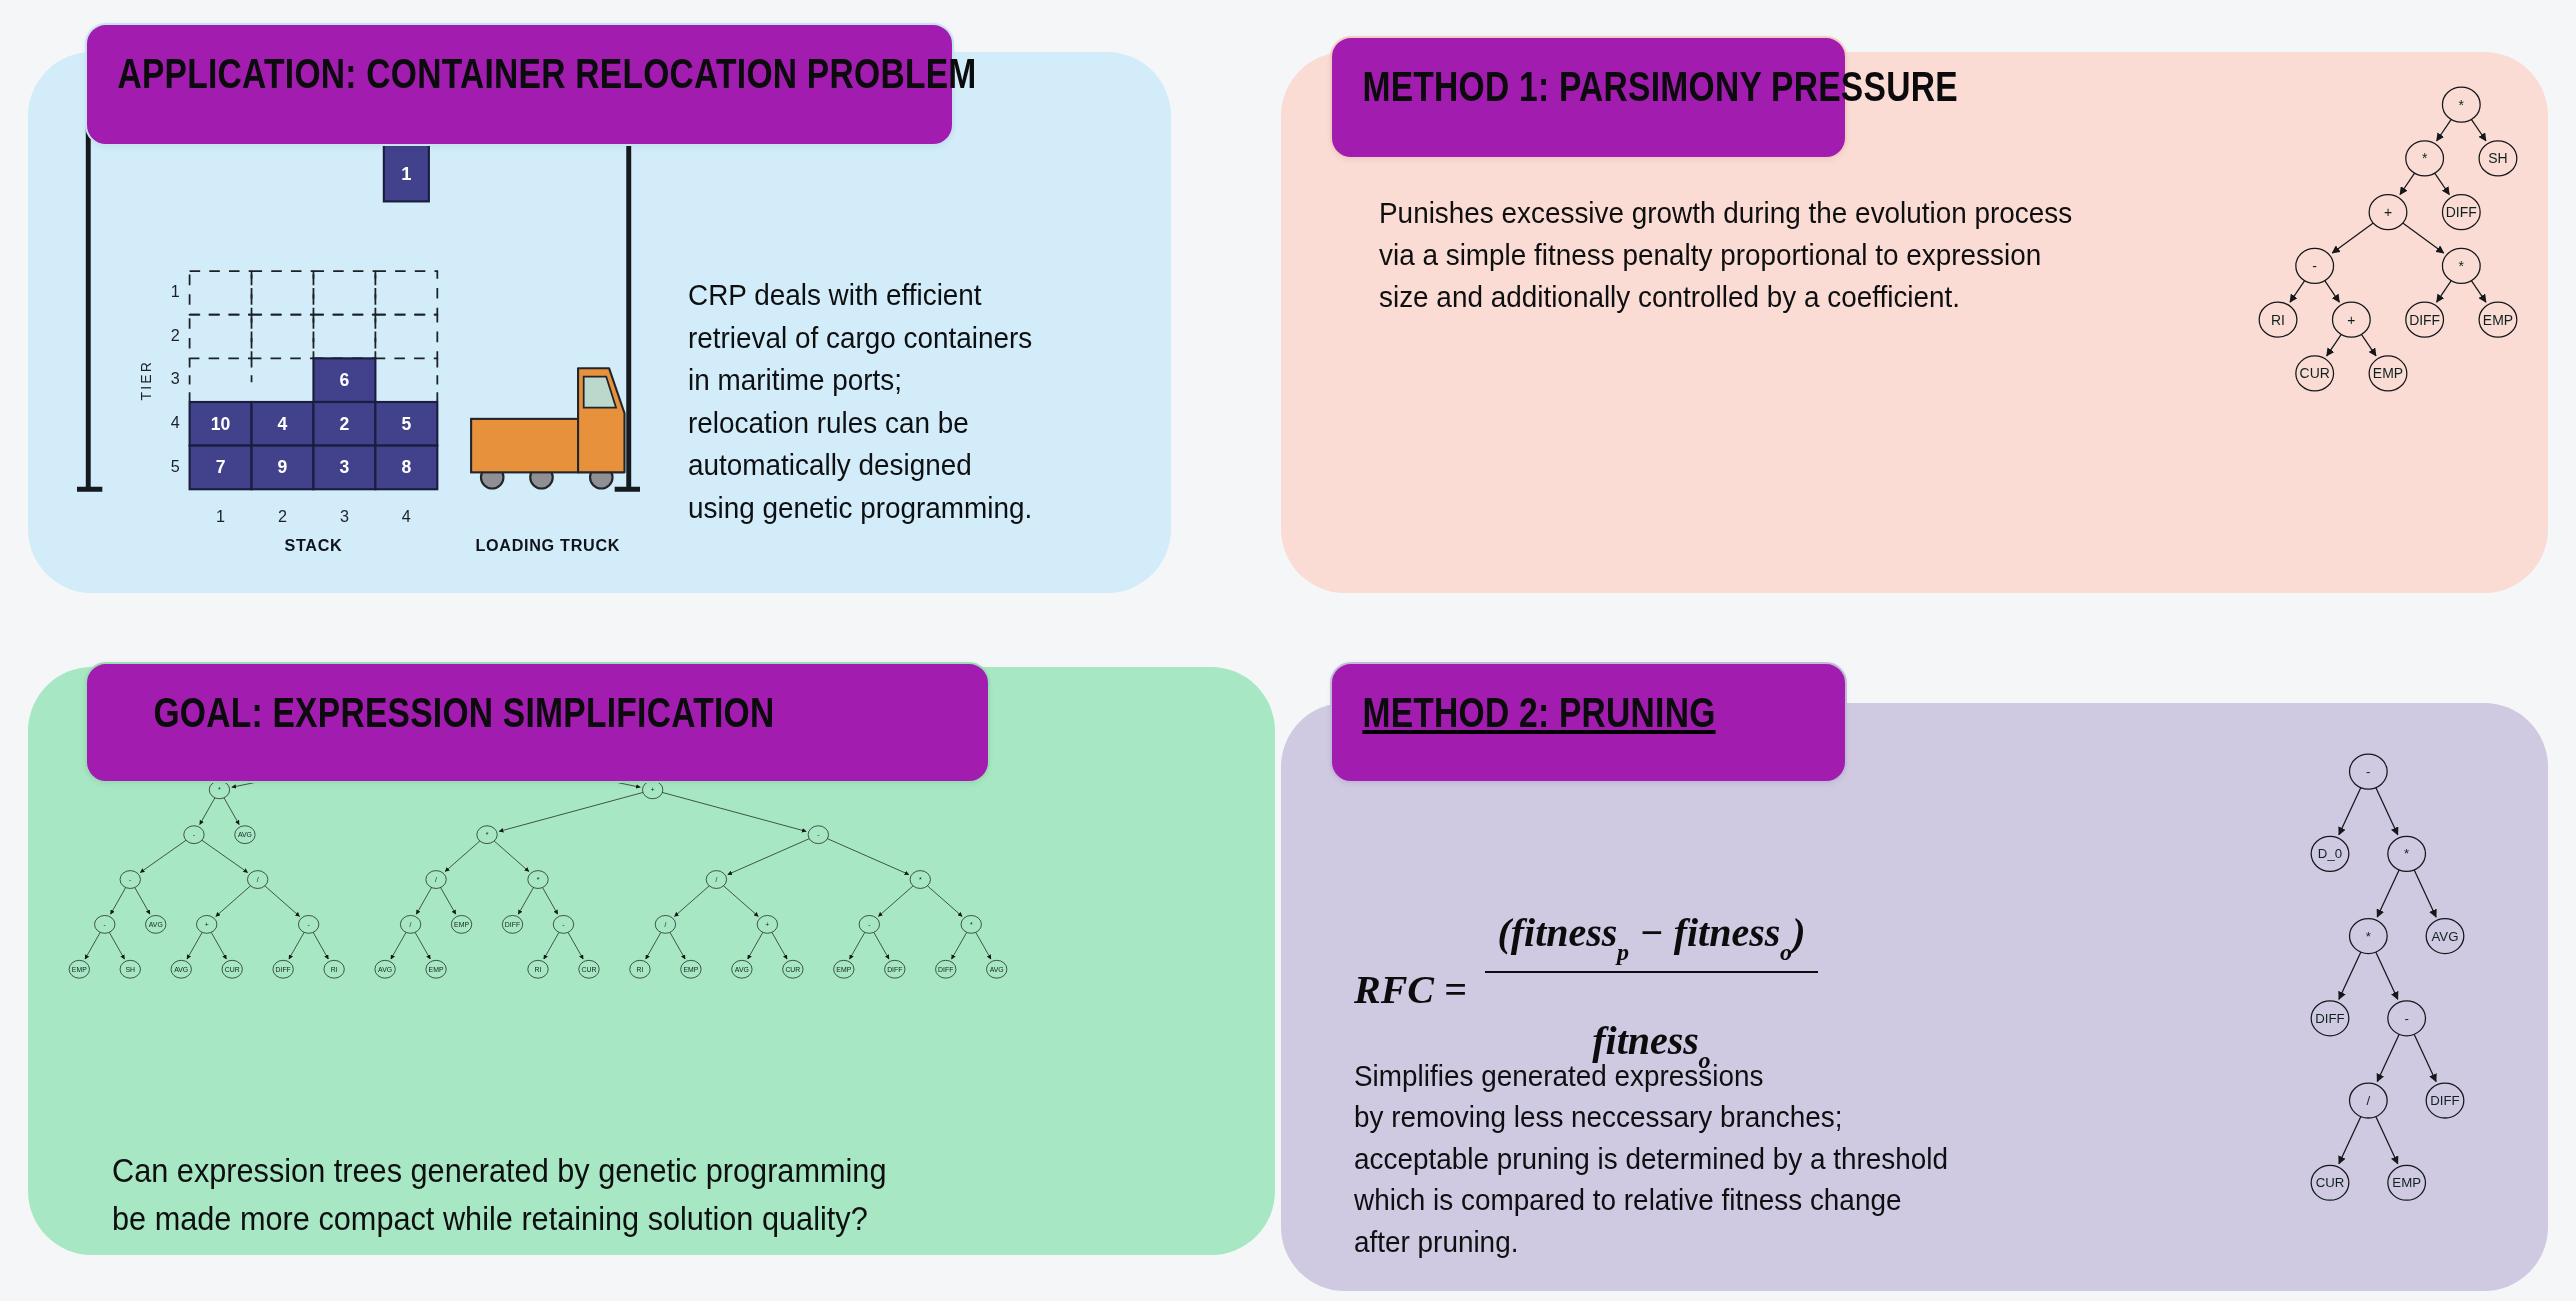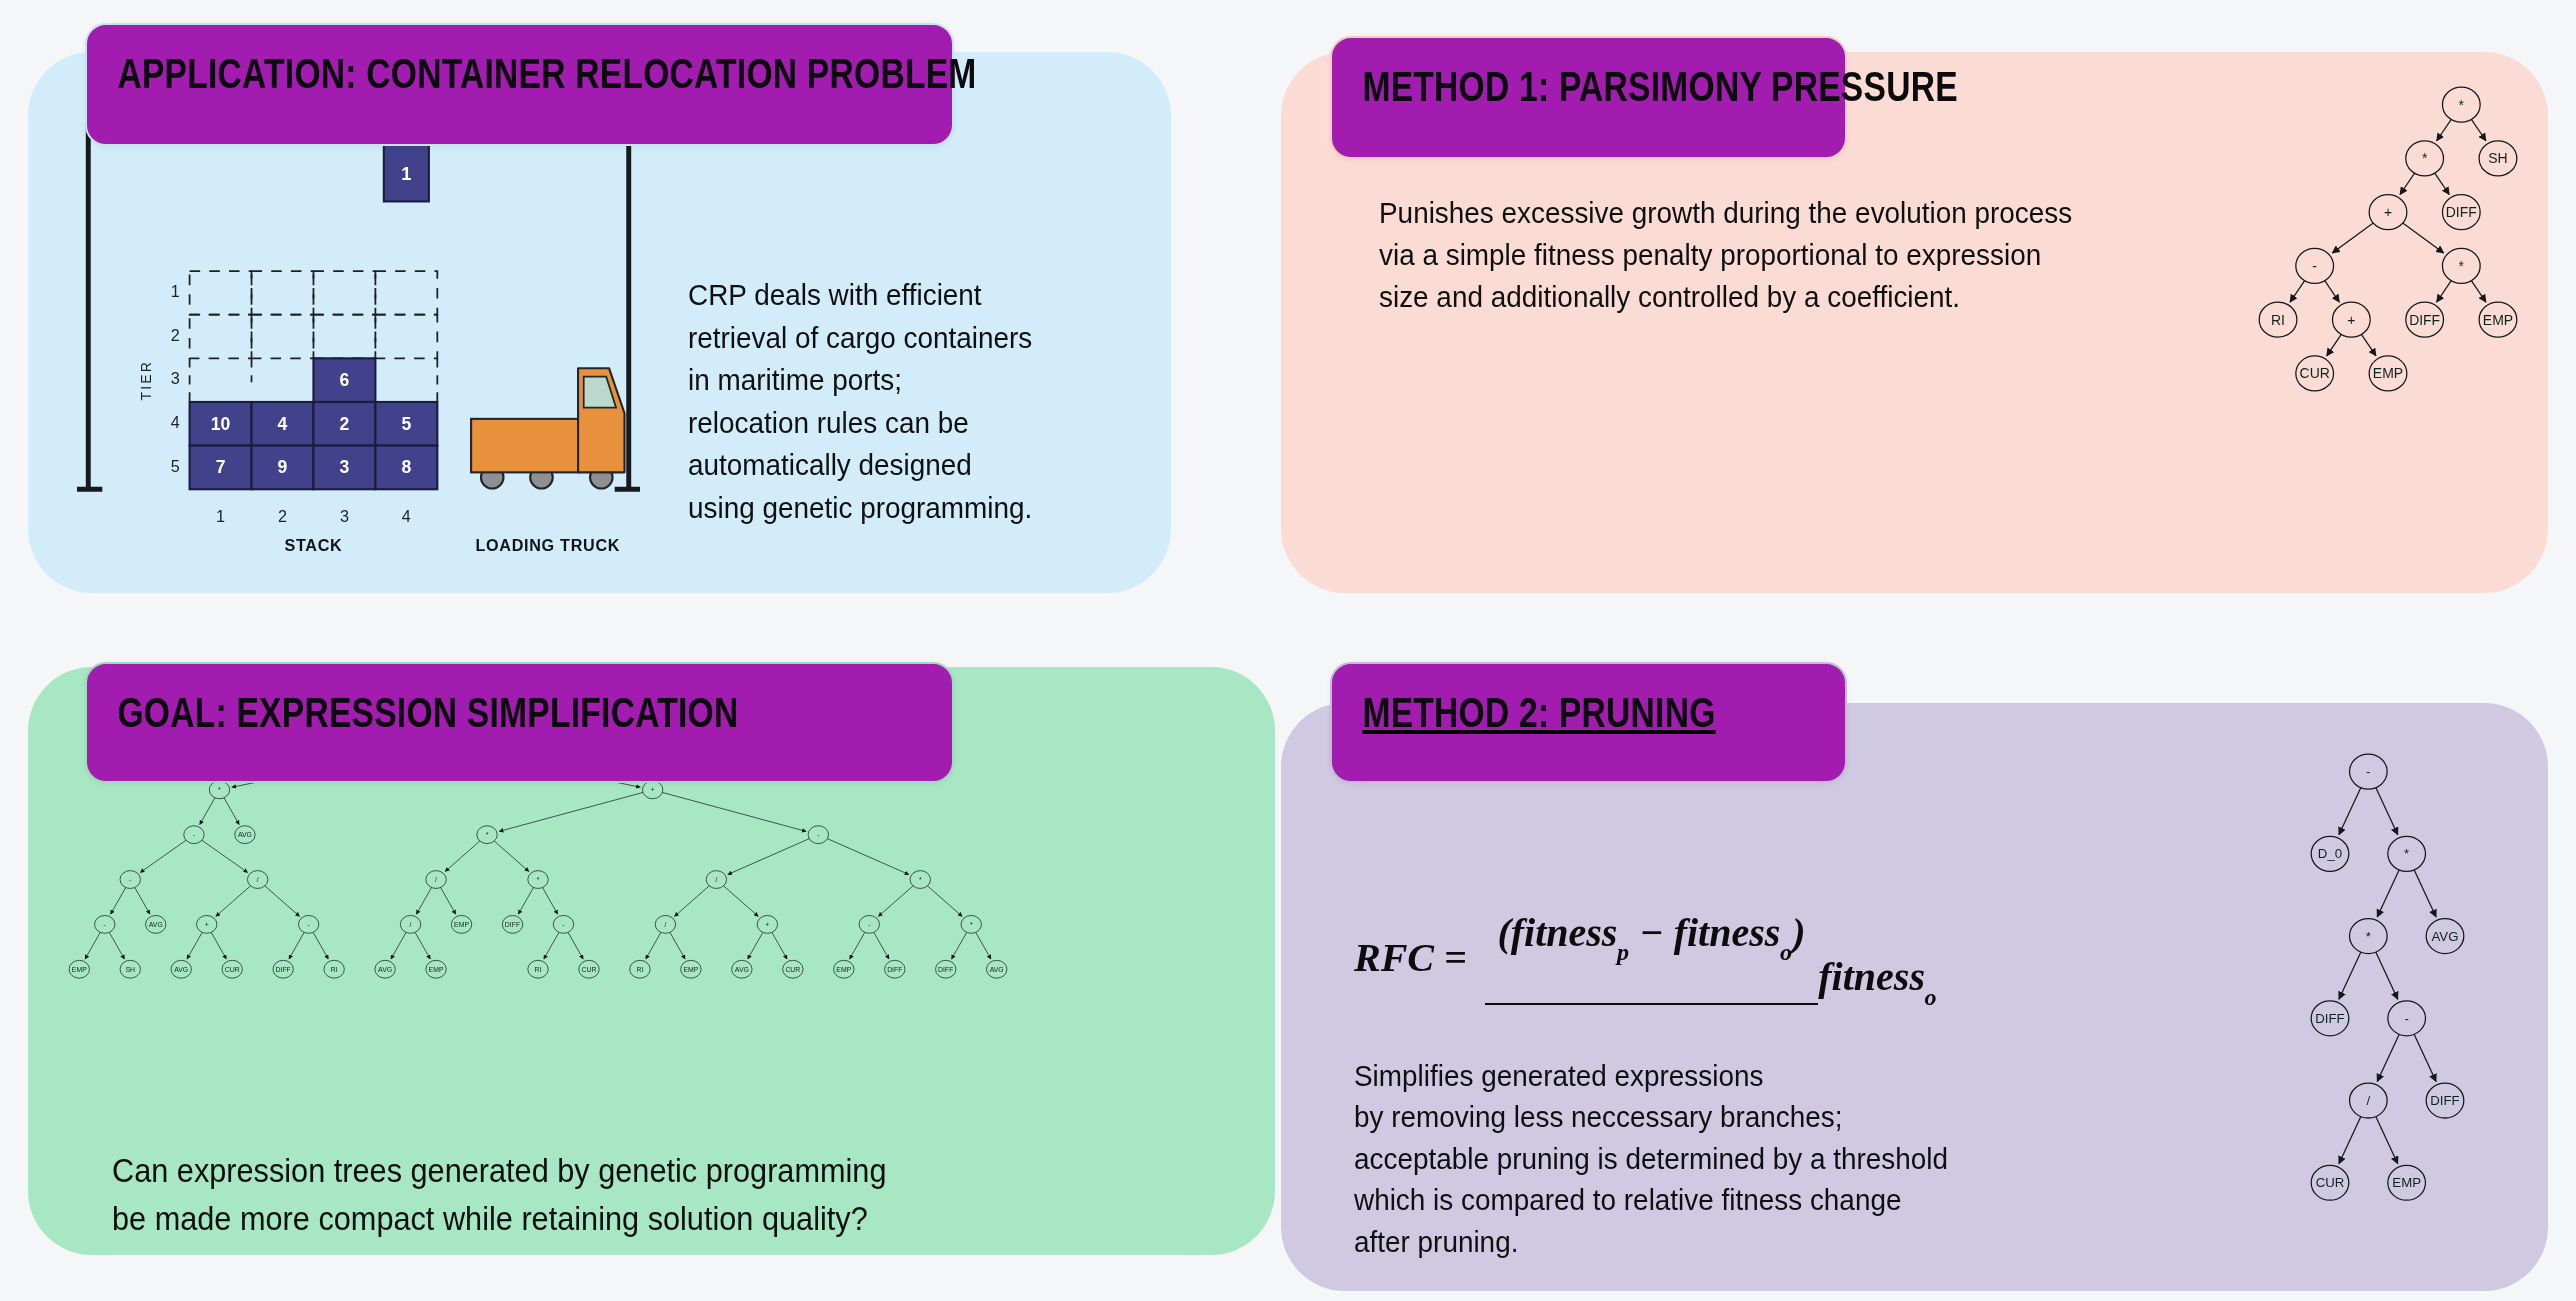--- a/index.html
+++ b/index.html
@@ -41,21 +41,21 @@
 
   .formula{
     position:absolute;font-family:"Liberation Serif",serif;font-style:italic;
     color:#0c0c0c;white-space:nowrap;
   }
   .formula sub{font-size:.60em;font-style:italic;position:relative;top:.22em;left:-.02em;}
   .f1{left:73px;top:283px;font-size:45px;}
   .f1 .op{margin:0 14px;}
   .f2{left:73px;top:206px;font-size:40px;display:flex;align-items:center;font-weight:bold;}
   .f2 .lhs{margin-right:18px;}
-  .frac{display:inline-flex;flex-direction:row;text-align:center;vertical-align:middle;justify-content:center;}
+  .frac{display:inline-flex;flex-direction:column;text-align:center;vertical-align:middle;justify-content:center;}
   .frac .num{padding:0 12.6px 9.8px 12.6px;border-bottom:2.8px solid #0c0c0c;}
   .frac .den{padding-top:8.4px;margin-top:36px;}
 
   svg{position:absolute;overflow:visible;}
   svg text{font-family:"Liberation Sans",sans-serif;}
   .svg-diagram{left:49px;top:15.4px;width:563px;}
   .tree-pink  {left:974px;top:31px;width:266px;}
   .tree-green {left:38px;  top:66px;width:944px;}
   .tree-purple{left:1026px;top:47px;width:161px;}
 </style>
@@ -369,19 +369,19 @@
       <text x="198" y="267" text-anchor="middle" dominant-baseline="central" font-size="19" fill="#102220" font-family="&quot;Liberation Serif&quot;,serif">AVG</text>
     </svg>
 </div>
 
 <div class="card card1" style="border-color: rgb(199, 226, 242);">
   <h1>APPLICATION: CONTAINER RELOCATION PROBLEM</h1>
 </div>
 <div class="card card2" style="border-color: rgb(243, 205, 195);">
   <h1>METHOD 1: PARSIMONY PRESSURE</h1>
 </div>
-<div class="card card3" style="border-color: rgb(152, 221, 181);">
+<div class="card card3" style="border-color: rgb(152, 221, 181); padding-left: 36px;">
   <h1>GOAL: EXPRESSION SIMPLIFICATION</h1>
 </div>
 <div class="card card4" style="border-color: rgb(194, 187, 216); text-decoration: underline;">
   <h1>METHOD 2: PRUNING</h1>
 </div>
 
 
 </body></html>

